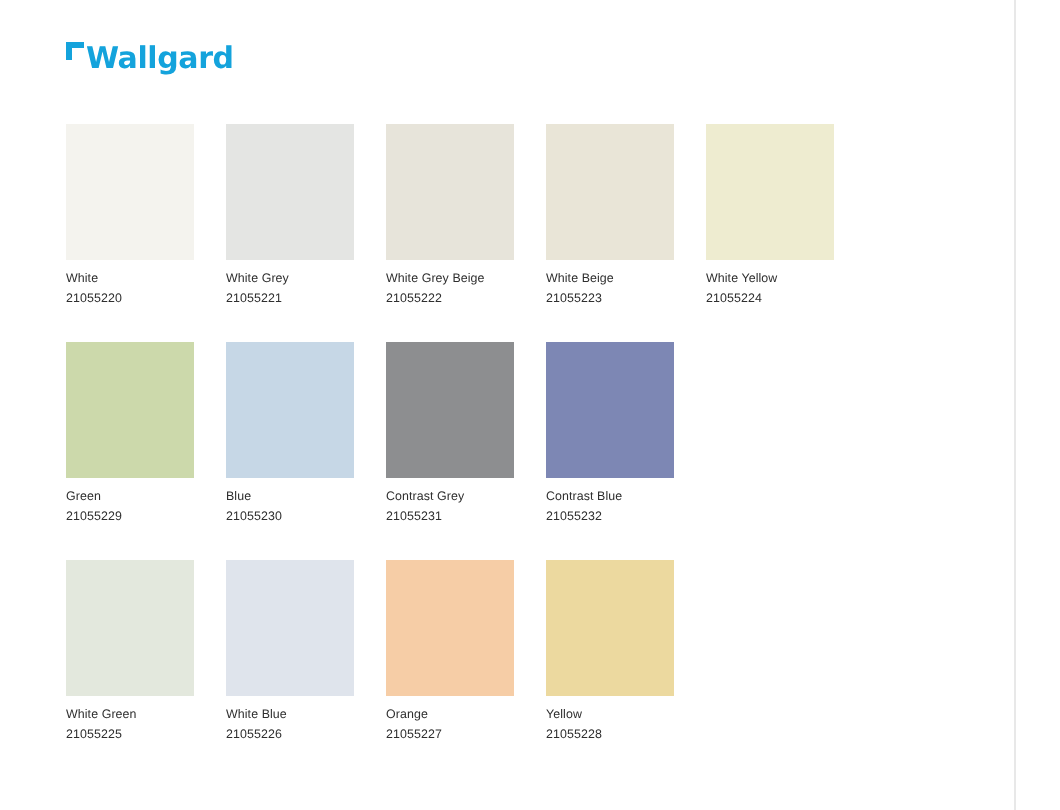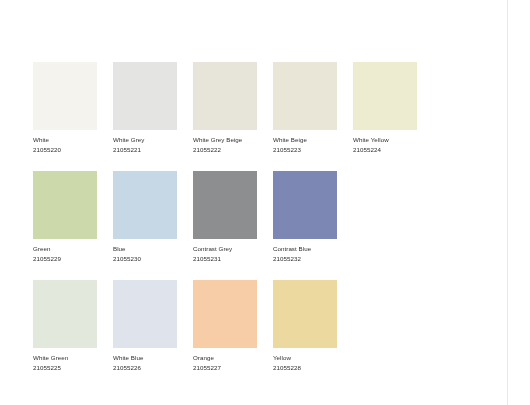--- a/index.html
+++ b/index.html
@@ -102,20 +102,27 @@
   }
   .cap-code { margin-top: 1px; }
 </style>
 </head>
 <body>
 
 <div class="page">
 
   <div class="page-edge-right"></div>
 
+  <div class="header">
+    <span class="logo-mark">
+      <i class="h"></i>
+        <i class="v"></i>
+    </span>
+    <span class="logo-text">Wallgard</span>
+  </div>
 
   <div class="grid">
 
     <div class="row">
       <div class="cell">
         <span class="swatch" style="background: rgb(244, 243, 238);"></span>
         <div class="caption">
           <span class="cap-name">White</span>
           <span class="cap-code">21055220</span>
         </div>

